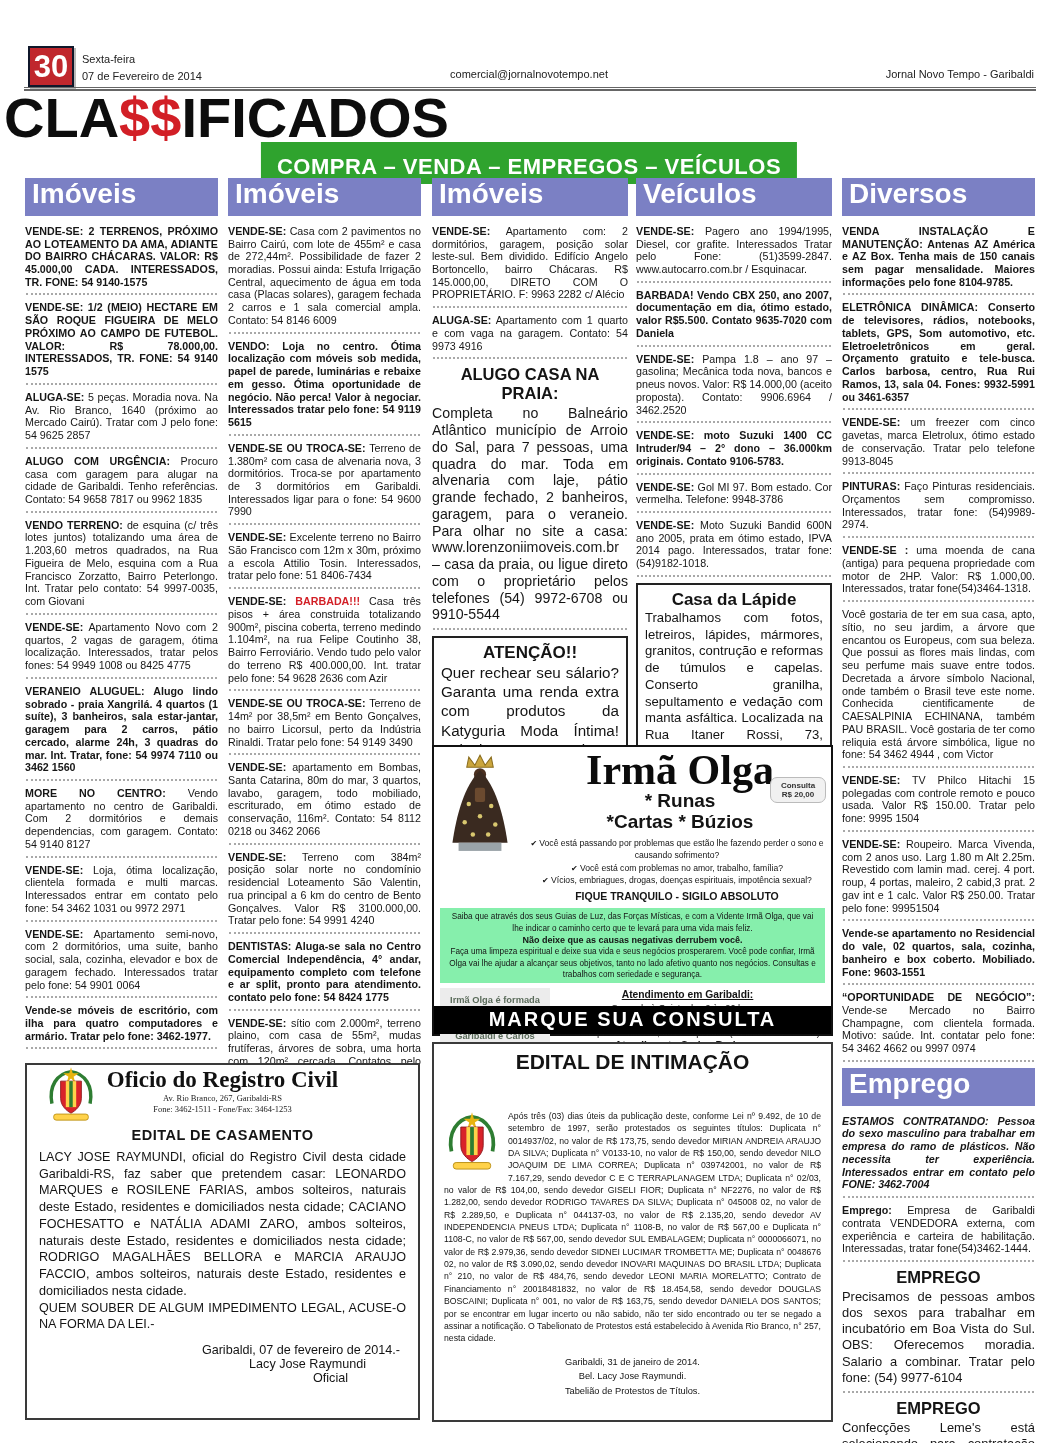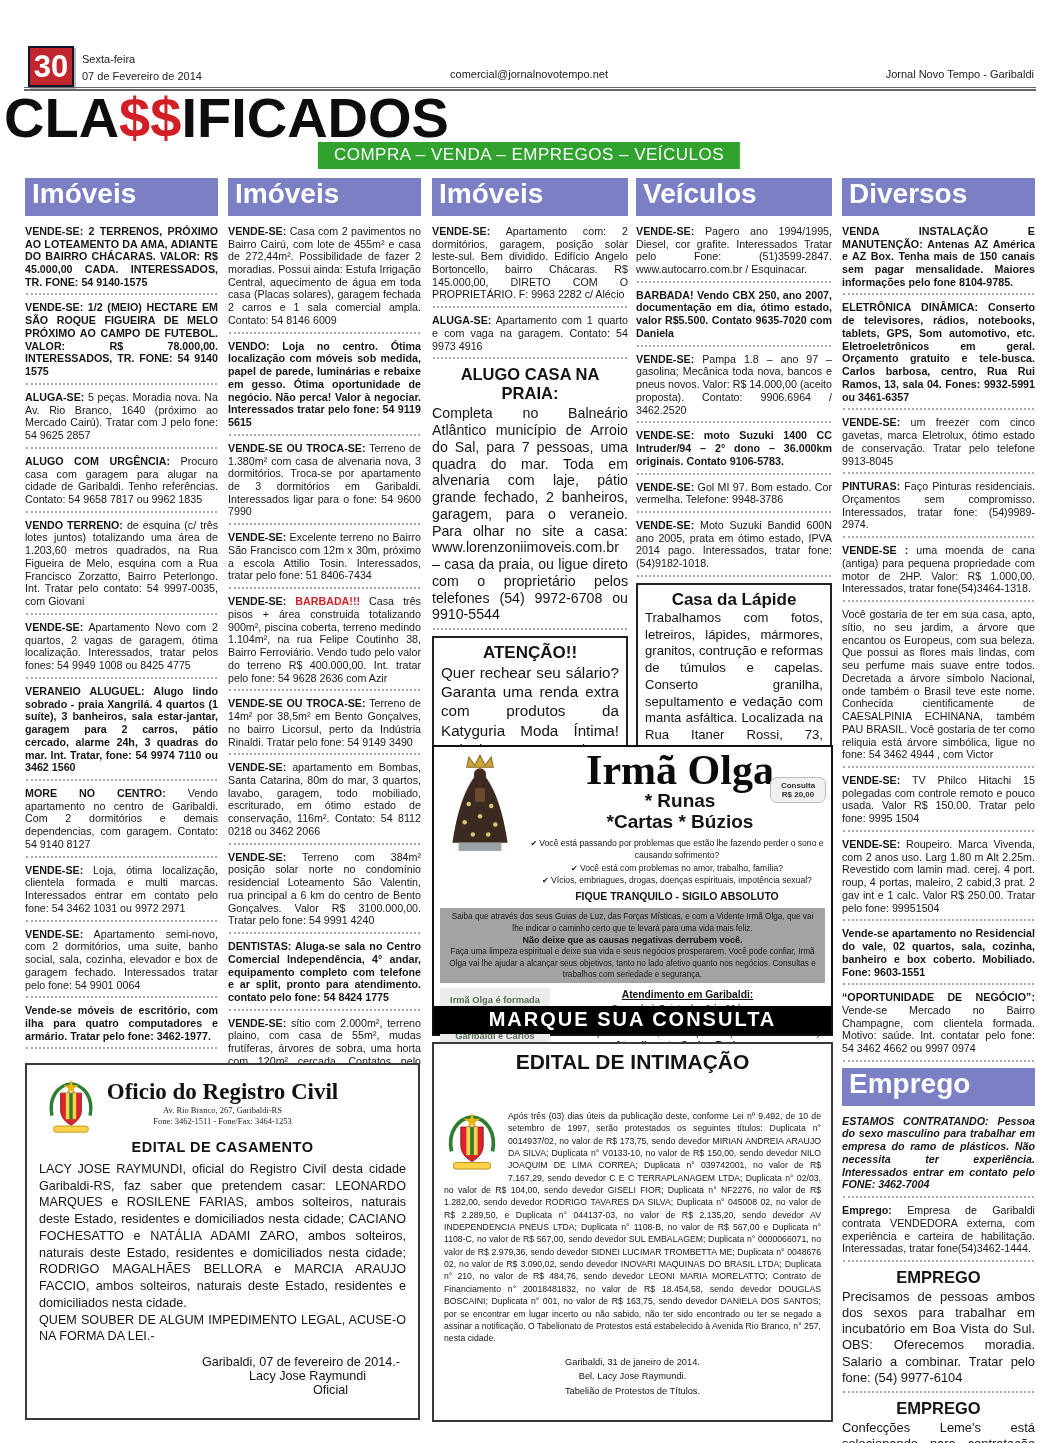--- a/index.html
+++ b/index.html
@@ -13,22 +13,22 @@
            font-weight:bold; display:flex; align-items:center; justify-content:center; }
   .daydate { position:absolute; left:82px; top:51px; font-size:11px; line-height:1.5; color:#222; }
   .email   { position:absolute; left:0; right:0; top:68px; text-align:center; font-size:11px; color:#222; }
   .mast    { position:absolute; right:24px; top:68px; font-size:11px; color:#222; }
   .rule    { position:absolute; left:24px; right:22px; top:87px; height:4px;
              border-top:1px solid #666; border-bottom:2px solid #666; }
   .bigtitle { position:absolute; left:4px; right:0; top:90px; text-align:left;
               font-size:56px; font-weight:900; letter-spacing:0px; line-height:1.0; color:#0d0d0d; }
   .bigtitle .red { color:#d21f26; }
   .greenbar { position:absolute; top:142px; left:50%; transform:translateX(-50%);
-              background:#2fa32e; color:#fff; font-weight:normal; font-size:17px;
-              padding:3px 16px 4px; letter-spacing:.5px; white-space:nowrap; }
+              background:#2fa32e; color:#fff; font-weight:bold; font-size:22px;
+              padding:12px 16px 4px; letter-spacing:.5px; white-space:nowrap; }
 
   
   .col { position:absolute; top:178px; }
   #col-0 { left:25px;  width:193px; }
   #col-1 { left:228px; width:193px; }
   #col-2 { left:432px; width:196px; }
   #col-3 { left:636px; width:196px; }
   #col-4 { left:842px; width:193px; }
   .colhead { background:#7b80c4; color:#fff; font-weight:bold; font-size:28px;
              padding:1px 12px 6px 7px; line-height:1.1; margin-bottom:9px; }
@@ -42,21 +42,21 @@
   .ad.big { font-size:14.2px; line-height:1.18; }
   .adtitle { font-weight:bold; text-align:center; font-size:16.5px; margin:3px 0 2px; }
   .dots { border-top:2px dotted #a8a8a8; margin:5px 1px 6px; }
   .boxbl { border:2px solid #222; padding:5px 7px 7px; margin:3px 0 4px; background:#fff; }
   .boxtitle { text-align:center; font-weight:bold; font-size:17px; }
   .boxbody { font-size:15.2px; line-height:1.26; text-align:justify; }
   .boxbody.md { font-size:13.1px; line-height:1.28; }
 
   
   .registro { position:absolute; left:25px; top:1063px; width:395px; height:357px;
-              border:2px solid #3a3a3a; background:#fff; padding:12px 12px 6px; }
+              border:2px solid #3a3a3a; background:#fff; padding:0 12px 6px; }
   .reg-head { position:relative; text-align:center; padding:2px 0 2px; }
   .reg-crest { position:absolute; left:6px; top:2px; }
   .reg-name { font-family:"Liberation Serif", serif; font-weight:bold; font-size:23px; color:#111; }
   .reg-addr { font-family:"Liberation Serif", serif; font-size:8.5px; line-height:1.35; color:#222; }
   .reg-title { text-align:center; font-weight:bold; font-size:14.5px; letter-spacing:.5px; margin:9px 0 6px; }
   .reg-body { font-size:12.6px; line-height:1.33; text-align:justify; }
   .reg-date { font-size:12.6px; text-align:right; padding-right:6px; margin-top:10px; }
   .reg-sig  { font-size:12.6px; text-align:right; padding-right:40px; }
   .reg-sig2 { font-size:12.6px; text-align:right; padding-right:58px; }
 
@@ -66,21 +66,21 @@
   .saint { position:absolute; left:10px; top:6px; }
   .irma-title { margin-left:95px; text-align:center; font-family:"Liberation Serif", serif;
                 font-weight:900; font-size:42px; line-height:1.0; padding-top:2px; color:#0b0b0b; }
   .irma-serv  { margin-left:95px; text-align:center; font-weight:bold; font-size:19px; line-height:1.1; }
   .consulta { position:absolute; right:5px; top:30px; width:56px; background:#f1f1f1;
               border:1px solid #bbb; border-radius:7px; text-align:center; font-size:8px;
               font-weight:bold; padding:3px 1px; color:#333; }
   .irma-bullets { margin:4px 6px 0 95px; font-size:8.6px; line-height:1.45; text-align:center; }
   .irma-bullets .chk { font-size:8px; }
   .fiq { font-weight:bold; font-size:10.5px; margin-top:2px; }
-  .irma-gray { margin:4px 6px 0; background:#a3a3a3; font-size:8.2px; line-height:1.38;
+  .irma-gray { margin:4px 6px 0; background:#86efac; font-size:8.2px; line-height:1.38;
                text-align:center; padding:3px 6px; }
   .irma-gray .gb { font-weight:bold; font-size:9px; }
   .irma-bottom { display:flex; margin:5px 6px 0; }
   .cred { width:110px; background:#ececec; color:#5a6b5a; font-weight:bold; font-size:9.3px;
           line-height:1.3; text-align:center; padding:6px 6px; }
   .sched { flex:1; text-align:center; font-size:9.2px; line-height:1.35; }
   .sched .st { font-weight:bold; text-decoration:underline; font-size:10.3px; }
   .irma-footer { position:absolute; left:0; right:0; bottom:0; background:#000; color:#fff;
                  font-weight:bold; font-size:20px; letter-spacing:2px; text-align:center; padding:2px 0 3px; }
 

